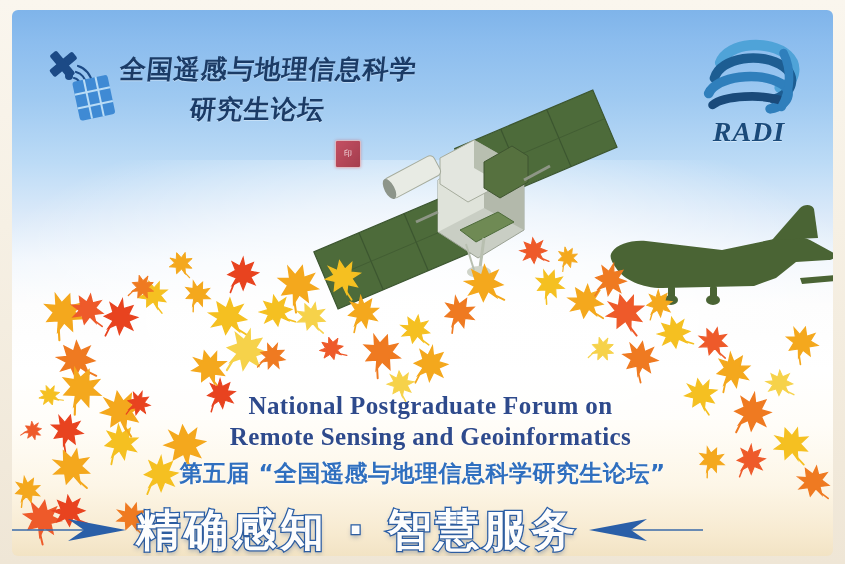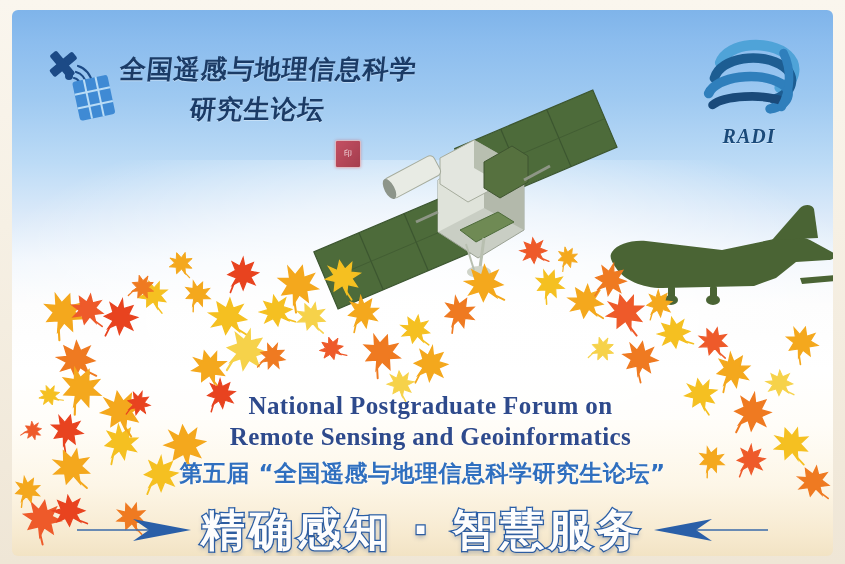--- a/index.html
+++ b/index.html
@@ -67,21 +67,21 @@
     box-shadow:0 0 3px rgba(200,60,70,.45);
     font-size:8px;color:#ffdede;text-align:center;line-height:26px;
     opacity:.85;
   }
 
   
   #radi-logo{position:absolute;right:24px;top:24px;width:120px;height:116px;}
   #radi-word{
     position:absolute;left:0;right:0;bottom:2px;text-align:center;
     font-family:"Liberation Serif",serif;
-    font-style:italic;font-weight:700;font-size:20px;
+    font-style:italic;font-weight:700;font-size:28px;
     color:#1a4a7a;letter-spacing:1px;
     text-shadow:0 1px 1px rgba(255,255,255,.5);
   }
 
   
   #satellite{position:absolute;left:276px;top:52px;width:340px;height:270px;}
   #airplane{position:absolute;left:592px;top:190px;width:245px;height:115px;}
 
   
   #leaves{position:absolute;left:0;top:0;width:100%;height:100%;pointer-events:none;}
@@ -101,21 +101,21 @@
     position:absolute;left:0;right:0;top:448px;text-align:center;
     font-family:"DejaVu Sans",sans-serif;
     font-weight:700;font-size:23px;
     color:#2f6fbf;letter-spacing:.5px;
     text-shadow:0 1px 2px rgba(255,255,255,.9);
     white-space:nowrap;
   }
 
   #slogan-row{
     position:absolute;left:0;right:0;top:487px;height:66px;
-    display:flex;align-items:center;justify-content:center;gap:6px;
+    display:flex;align-items:center;justify-content:flex-start;gap:6px;
   }
   #slogan-text{
     font-family:"DejaVu Sans",sans-serif;
     font-weight:700;font-size:44px;letter-spacing:4px;
     color:#fdfdfd;
     -webkit-text-stroke:2.5px #2a5fa8;
     paint-order:stroke fill;
     text-shadow:0 3px 5px rgba(60,90,140,.45),0 0 1px #2a5fa8;
     white-space:nowrap;
   }

